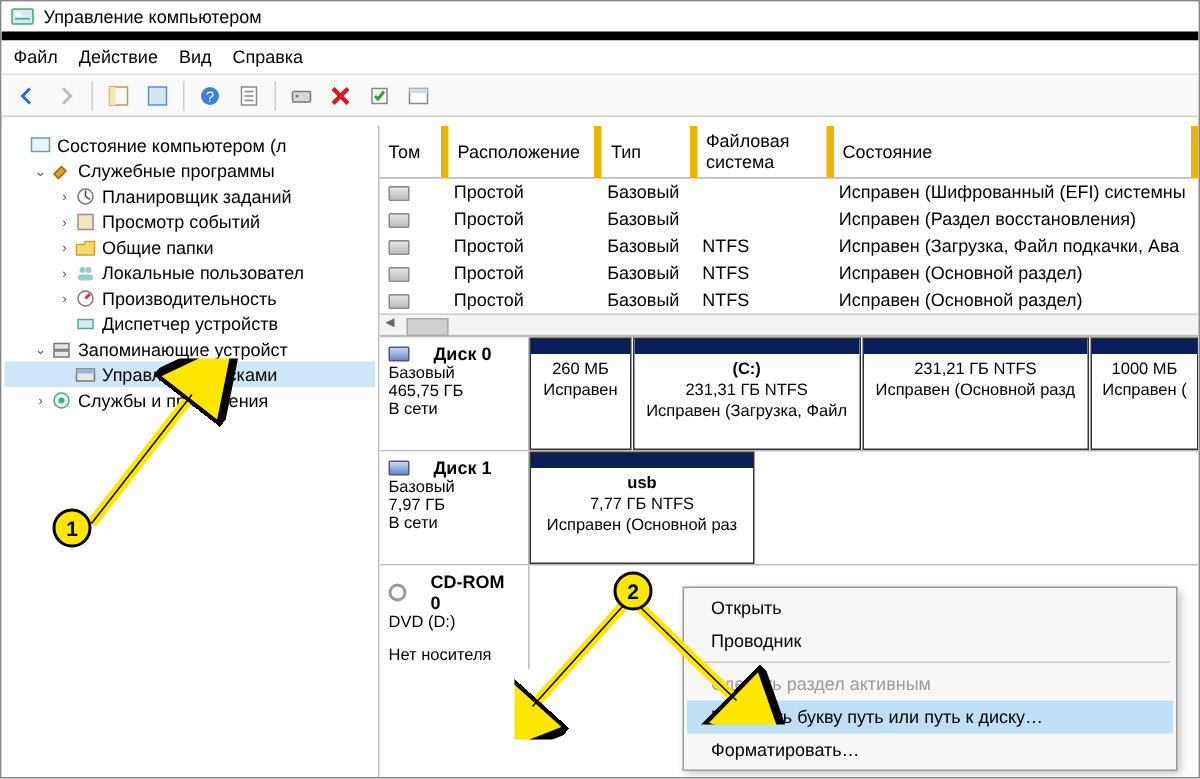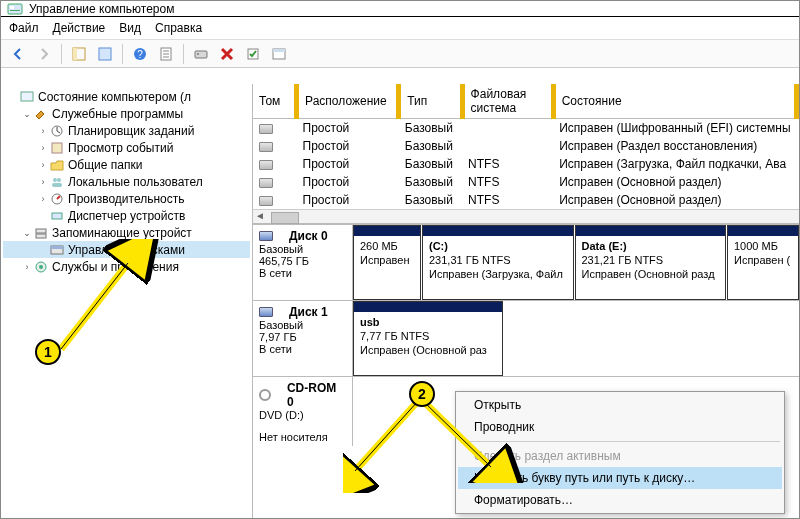--- a/index.html
+++ b/index.html
@@ -9,22 +9,22 @@
     font-size: 12px;
     background:#fff;
     color:#000;
     width:800px; height:519px;
     overflow:hidden;
     position:relative;
     border:1px solid #888;
   }
   .titlebar {
     display:flex; align-items:center;
-    height:16px; padding:0 6px;
-    border-bottom:1px solid #000000;
+    height:26px; padding:0 6px;
+    border-bottom:6px solid #000000;
     background:#fff;
   }
   .titlebar .app-icon { width:16px; height:16px; margin-right:6px; }
   .titlebar .app-icon svg { width:16px; height:16px; }
   .titlebar .title { font-size:12px; }
   .menubar {
     display:flex; gap:14px;
     padding:4px 8px;
     border-bottom:1px solid #ddd;
     background:#fff;
@@ -139,20 +139,21 @@
   .disk-label .dline { font-size:11px; }
   .disk-drive-icon { width:14px; height:10px;
     background:linear-gradient(#c8d8f0,#6a8ac9);
     border:1px solid #557; border-radius:1px; display:inline-block; }
   .disk-cd-icon { width:12px; height:12px; border:2px solid #999; border-radius:50%;
     display:inline-block; }
   .disk-parts {
     flex:1;
     display:flex;
     gap:1px;
+    text-align:center;
   }
   .part {
     border:1px solid #333;
     position:relative;
     padding:4px 6px 2px 6px;
     font-size:11px;
     background:#fff;
     overflow:hidden;
   }
   .part .part-cap {
@@ -473,21 +474,20 @@
             <div class="part-cap"></div>
             <div class="part-body">
               <div class="pname">(C:)</div>
               <div>231,31 ГБ NTFS</div>
               <div>Исправен (Загрузка, Файл</div>
             </div>
           </div>
           <div class="part" style="flex:1">
             <div class="part-cap"></div>
             <div class="part-body">
-              <div class="pname">Data  (E:)</div>
               <div>231,21 ГБ NTFS</div>
               <div>Исправен (Основной разд</div>
             </div>
           </div>
           <div class="part" style="flex:0 0 72px">
             <div class="part-cap"></div>
             <div class="part-body">
               <div class="pname"></div>
               <div>1000 МБ</div>
               <div>Исправен (</div>

